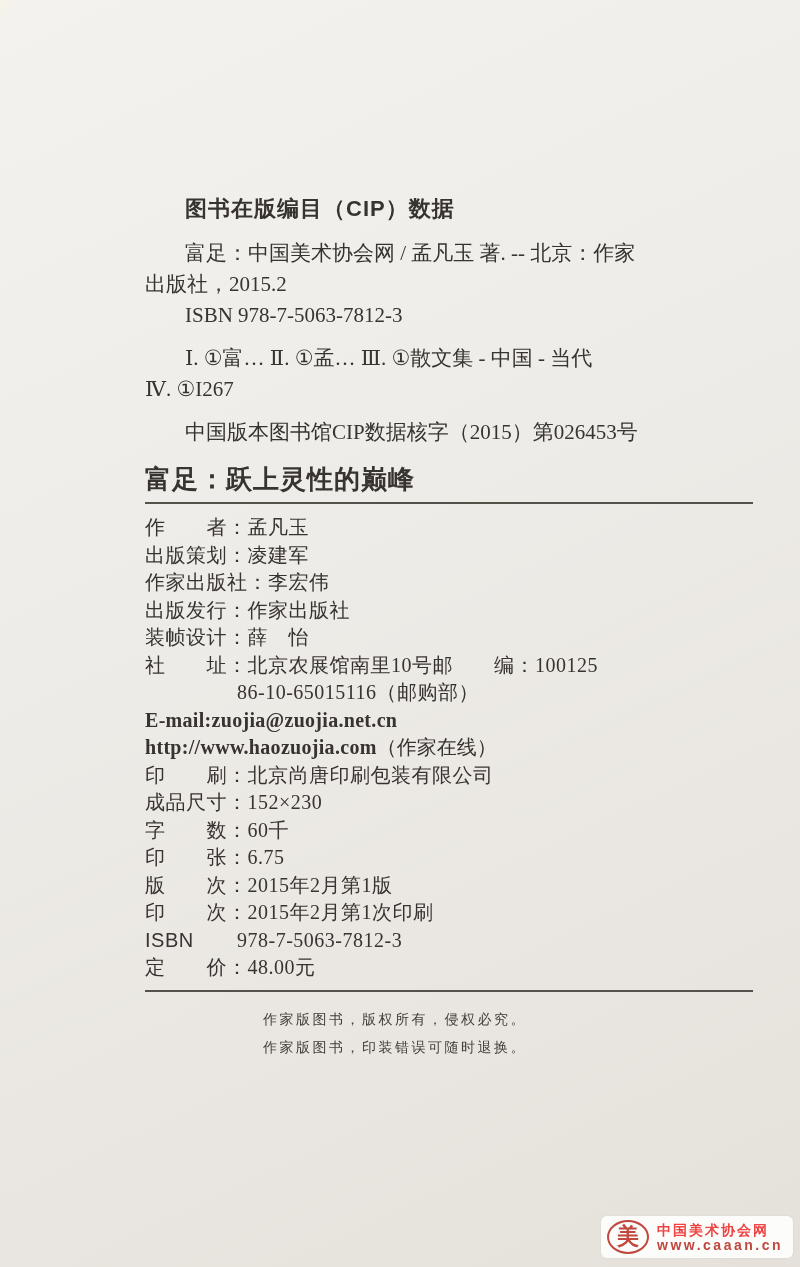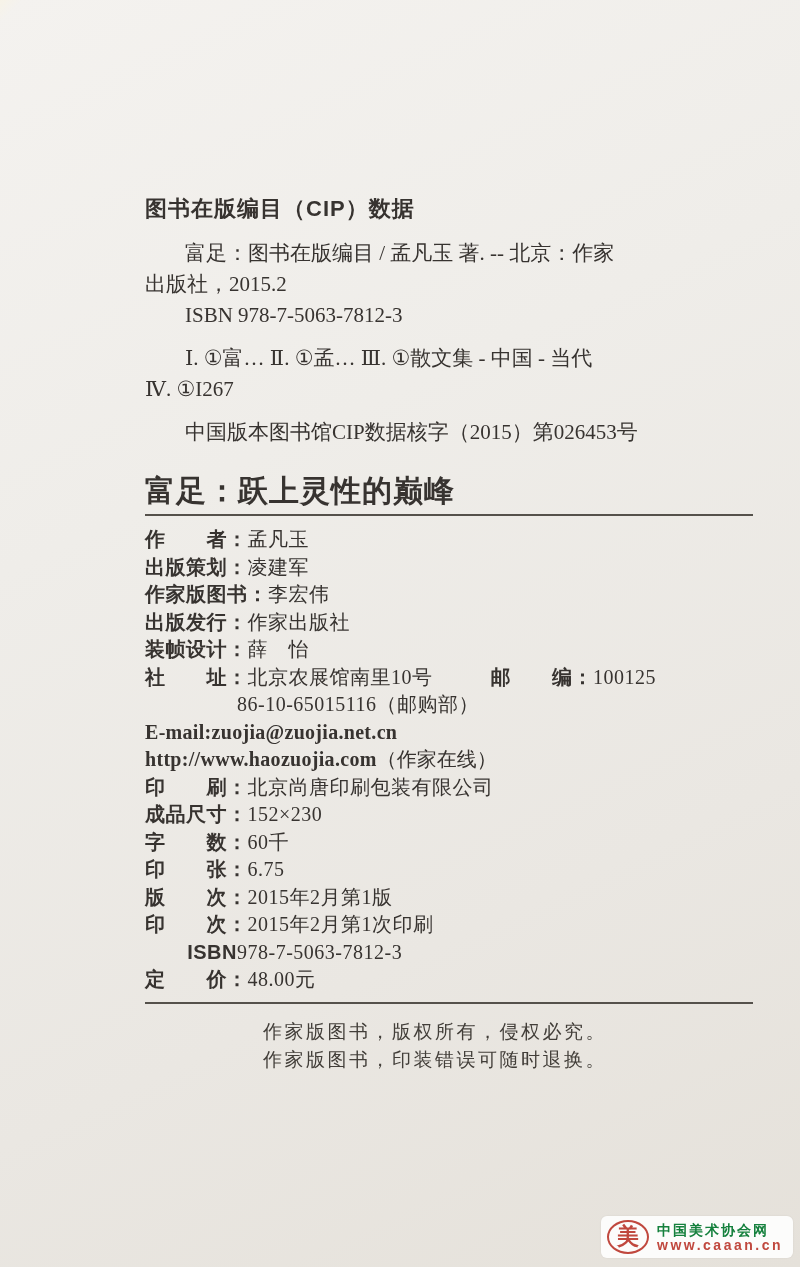--- a/index.html
+++ b/index.html
@@ -24,64 +24,64 @@
     position: relative;
     padding: 196px 45px 0 145px;
   }
 
   
   .cip-heading {
     font-family: "Liberation Sans", "DejaVu Sans", sans-serif;
     font-weight: 700;
     font-size: 22px;
     line-height: 26px;
+    margin-left: 40px;
     letter-spacing: 1px;
     margin-bottom: 16px;
   }
   .cip-body { font-size: 21px; line-height: 31px; }
   .cip-line { white-space: nowrap; }
   .cip-line.indent { padding-left: 40px; }
   .cip-gap { height: 12px; }
 
   
   .book-title {
     font-family: "Liberation Sans", "DejaVu Sans", sans-serif;
     font-weight: 700;
-    font-size: 30px;
+    font-size: 26px;
     line-height: 30px;
-    margin-top: 28px;
+    margin-top: 16px;
     letter-spacing: 1px;
   }
   .rule {
     border: none;
     border-top: 2px solid #55514b;
     margin: 8px 2px 10px 0;
   }
 
   
   .info-list { font-size: 20px; }
   .info-row { line-height: 27.5px; height: 27.5px; white-space: nowrap; }
   .info-label {
     display: inline-block;
     min-width: 92px;
     font-family: "Liberation Sans", "DejaVu Sans", sans-serif;
-    font-weight: 700;
+    font-weight: 400;
     letter-spacing: 0.5px;
-    text-align: right;
   }
-  .info-label2 { margin-left: 58px; min-width: 90px; }
+  .info-label2 { min-width: 90px; }
   .info-value { letter-spacing: 0.5px; }
   .bold-row .info-value-bold {
     font-weight: 700;
     letter-spacing: 0.3px;
   }
   .bold-row .info-suffix { font-weight: 400; margin-top: 19px; }
 
   
-  .notices { margin: 14px 0 0 118px; font-size: 19px; line-height: 28px; color: #423e39; }
+  .notices { margin: 14px 0 0 118px; font-size: 14px; line-height: 28px; color: #423e39; }
   .notice-line { letter-spacing: 2.5px; }
 
   
   .watermark {
     position: absolute;
     right: 7px; bottom: 9px;
     display: flex; align-items: center;
     gap: 8px;
     background: rgba(255,255,255,0.88);
     border-radius: 6px;
@@ -103,21 +103,21 @@
     line-height: 1;
     color: #c0483e;
     transform: scaleY(1.05);
   }
   .wm-text { display: flex; flex-direction: column; }
   .wm-name {
     font-family: "Liberation Sans", "DejaVu Sans", sans-serif;
     font-weight: 700;
     font-size: 14px;
     line-height: 16px;
-    color: #15803d;
+    color: #ef4444;
     letter-spacing: 2px;
     white-space: nowrap;
   }
   .wm-url {
     font-family: "Liberation Sans", "DejaVu Sans", sans-serif;
     font-weight: 700;
     font-size: 14px;
     line-height: 15px;
     color: #c0483e;
     letter-spacing: 2.5px;
@@ -125,38 +125,38 @@
   }
 </style>
 </head>
 <body>
 
 <div class="page">
 
   <div>
     <div class="cip-heading">图书在版编目（CIP）数据</div>
     <div class="cip-body">
-      <div class="cip-line indent">富足：图书在版编目 / 孟凡玉 著. -- 北京：作家</div>
+      <div class="cip-line indent">富足：中国美术协会网 / 孟凡玉 著. -- 北京：作家</div>
       <div class="cip-line">出版社，2015.2</div>
       <div class="cip-line indent">ISBN 978-7-5063-7812-3</div>
       <div class="cip-gap"></div>
       <div class="cip-line indent">Ⅰ. ①富… Ⅱ. ①孟… Ⅲ. ①散文集 - 中国 - 当代</div>
       <div class="cip-line">Ⅳ. ①I267</div>
       <div class="cip-gap"></div>
       <div class="cip-line indent">中国版本图书馆CIP数据核字（2015）第026453号</div>
     </div>
   </div>
 
   <div class="book-title">富足：跃上灵性的巅峰</div>
   <hr class="rule">
 
   <div class="info-list">
       <div class="info-row"><span class="info-label">作　　者：</span><span class="info-value">孟凡玉</span></div>
       <div class="info-row"><span class="info-label">出版策划：</span><span class="info-value">凌建军</span></div>
-      <div class="info-row"><span class="info-label">作家版图书：</span><span class="info-value">李宏伟</span></div>
+      <div class="info-row"><span class="info-label">作家出版社：</span><span class="info-value">李宏伟</span></div>
       <div class="info-row"><span class="info-label">出版发行：</span><span class="info-value">作家出版社</span></div>
       <div class="info-row"><span class="info-label">装帧设计：</span><span class="info-value">薛　怡</span></div>
       <div class="info-row"><span class="info-label">社　　址：</span><span class="info-value">北京农展馆南里10号</span><span class="info-label info-label2">邮　　编：</span><span class="info-value">100125</span></div>
       <div class="info-row"><span class="info-label"></span><span class="info-value">86-10-65015116（邮购部）</span></div>
       <div class="info-row bold-row"><span class="info-value-bold">E-mail:zuojia@zuojia.net.cn</span></div>
       <div class="info-row bold-row"><span class="info-value-bold">http://www.haozuojia.com</span><span class="info-suffix">（作家在线）</span></div>
       <div class="info-row"><span class="info-label">印　　刷：</span><span class="info-value">北京尚唐印刷包装有限公司</span></div>
       <div class="info-row"><span class="info-label">成品尺寸：</span><span class="info-value">152×230</span></div>
       <div class="info-row"><span class="info-label">字　　数：</span><span class="info-value">60千</span></div>
       <div class="info-row"><span class="info-label">印　　张：</span><span class="info-value">6.75</span></div>

